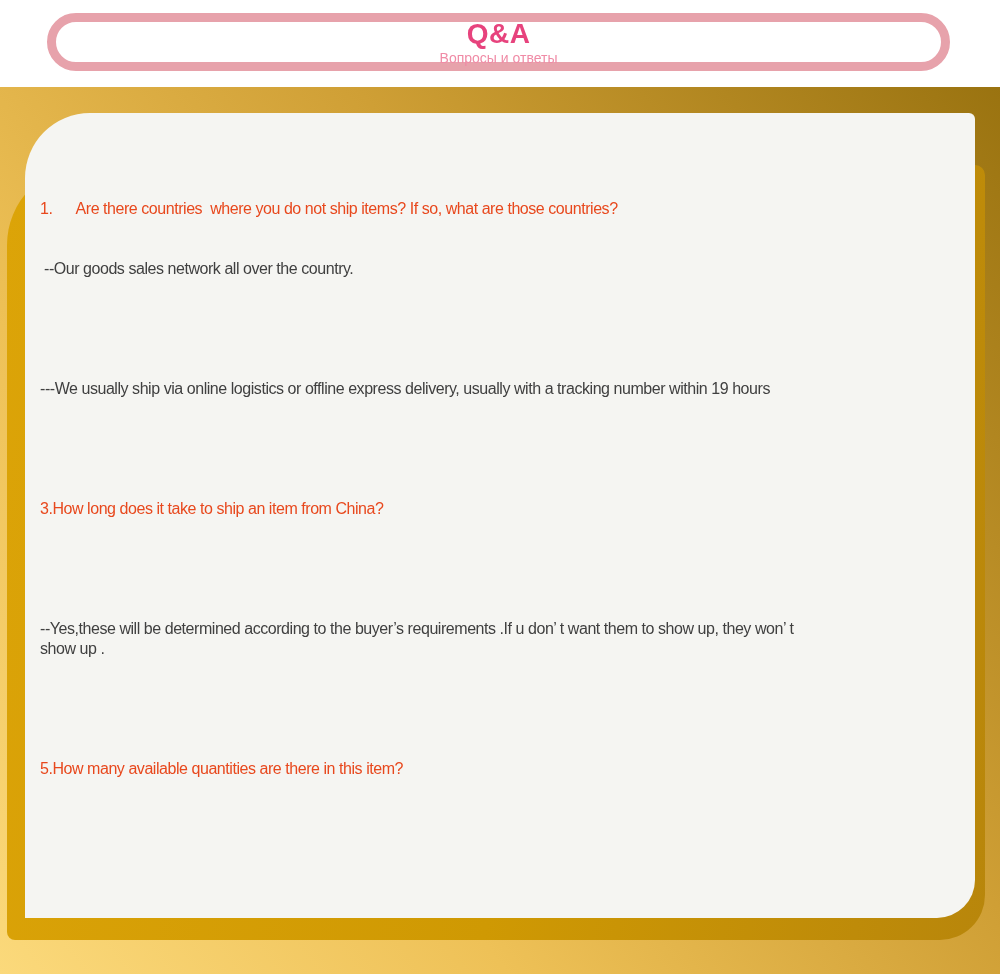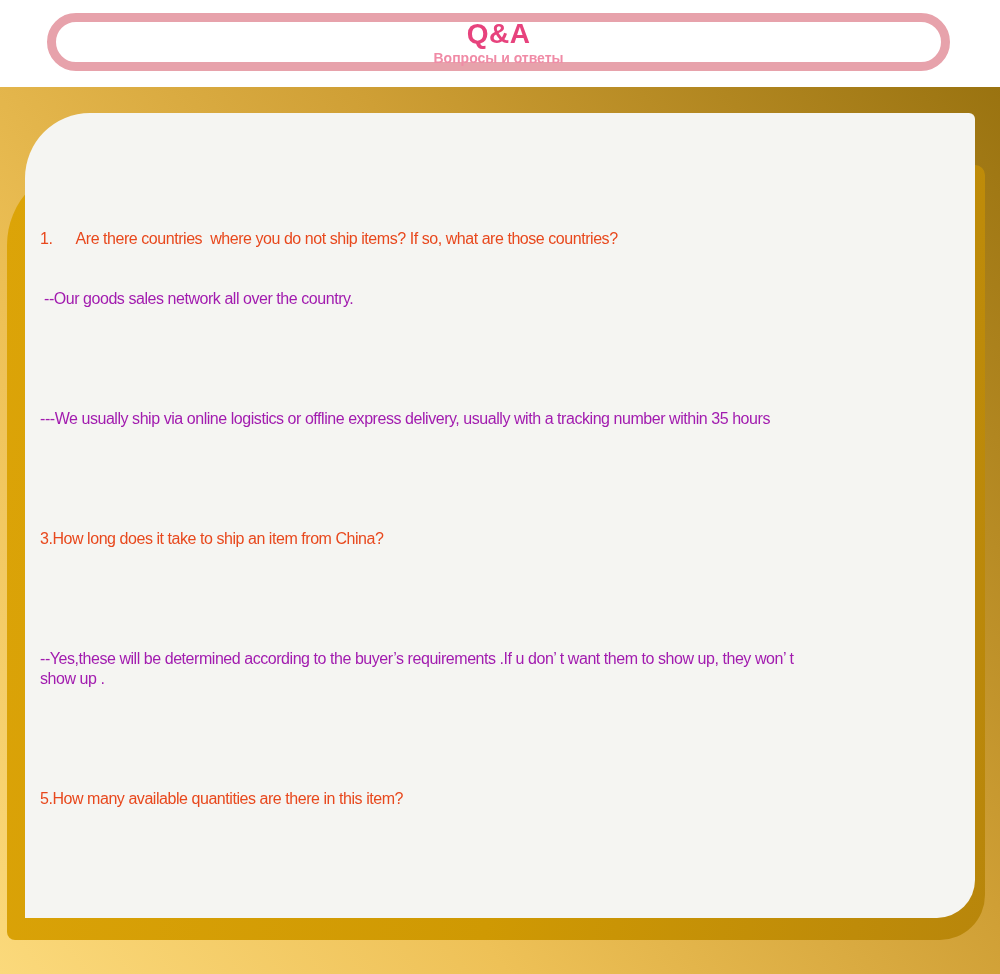--- a/index.html
+++ b/index.html
@@ -13,45 +13,45 @@
   .pill {
     position:absolute; left:47px; top:13px; width:903px; height:58px;
     box-sizing:border-box; border:9px solid #e7a2ab; border-radius:40px;
     background:#ffffff; display:flex; flex-direction:column;
     align-items:center; justify-content:center;
   }
   .pill-title {
     font-size:28px; font-weight:bold; color:#e7437d;
     line-height:1; letter-spacing:0.5px;
   }
-  .pill-subtitle { font-size:14px; color:#f08ba6; margin-top:3px; line-height:1;font-weight:bold; }
+  .pill-subtitle { font-size:14px; color:#f08ba6; margin-top:3px; line-height:1; }
   
   .gold-bg {
     position:absolute; left:0; top:87px; width:1000px; height:887px;
     background:linear-gradient(52deg, #fbd97b 0%, #eec157 30%, #cf9f35 62%, #9a7310 100%);
   }
   .gold-frame {
     position:absolute; left:7px; top:165px; width:978px; height:775px;
     border-radius:80px 10px 45px 8px;
     background:linear-gradient(100deg, #dca408 0%, #cf9903 55%, #b8860b 100%);
   }
   .panel {
     position:absolute; left:25px; top:113px; width:950px; height:805px;
     box-sizing:border-box; background:#f5f5f2;
     border-radius:65px 6px 38px 0;
-    padding:76px 8px 0 15px;
+    padding:46px 8px 0 15px;
   }
   
   .qa-item {
     margin:0 0 20px 0; white-space:pre-wrap;
     font-size:16px; line-height:20px; letter-spacing:-0.45px;
     max-width:927px;
   }
   .q-text { color:#e8481d; }
-  .a-text { color:#a21caf; }
+  .a-text { color:#404040; }
 </style>
 </head>
 <body>
 
 <div class="page">
 
   <div class="header">
     <div class="pill">
       <div class="pill-title">Q&amp;A</div>
       <div class="pill-subtitle">Вопросы и ответы</div>
@@ -62,21 +62,21 @@
   <div class="gold-frame"></div>
 
   <div class="panel">
 
     <div class="qa-item">
       <div class="q-text">1.      Are there countries  where you do not ship items? If so, what are those countries?</div>
       <div class="a-text"> --Our goods sales network all over the country.</div>
     </div>
 
     <div class="qa-item">
-      <div class="a-text">---We usually ship via online logistics or offline express delivery, usually with a tracking number within 35 hours</div>
+      <div class="a-text">---We usually ship via online logistics or offline express delivery, usually with a tracking number within 19 hours</div>
     </div>
 
     <div class="qa-item">
       <div class="q-text">3.How long does it take to ship an item from China?</div>
     </div>
 
     <div class="qa-item">
       <div class="a-text">--Yes,these will be determined according to the buyer’s requirements .If u don’ t want them to show up, they won’ t
 show up .</div>
     </div>

